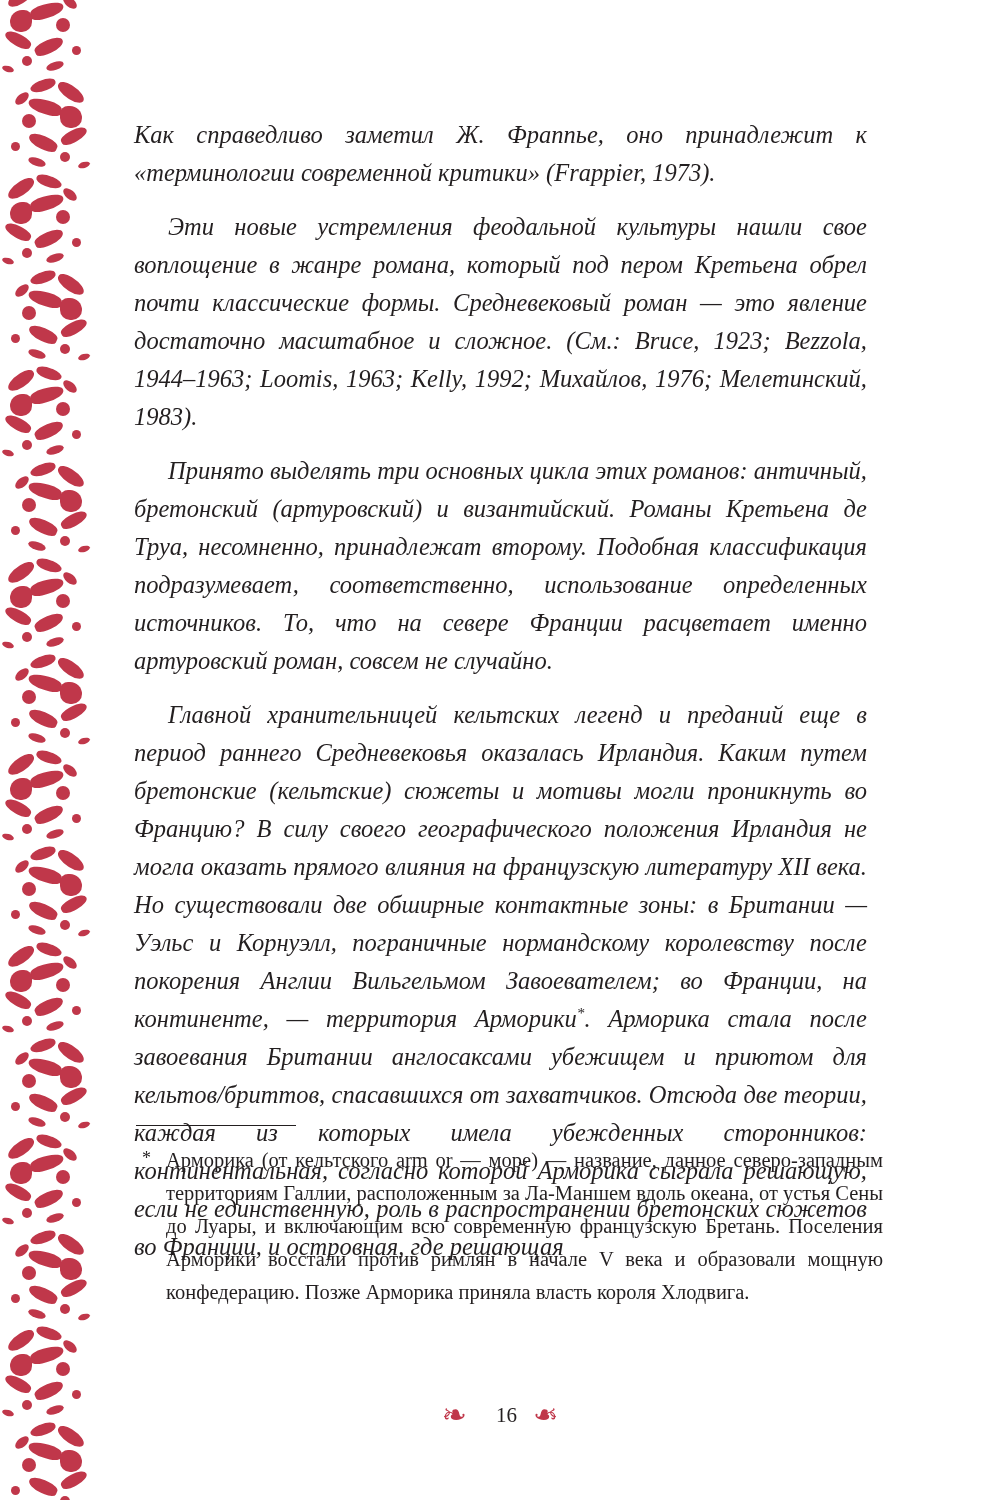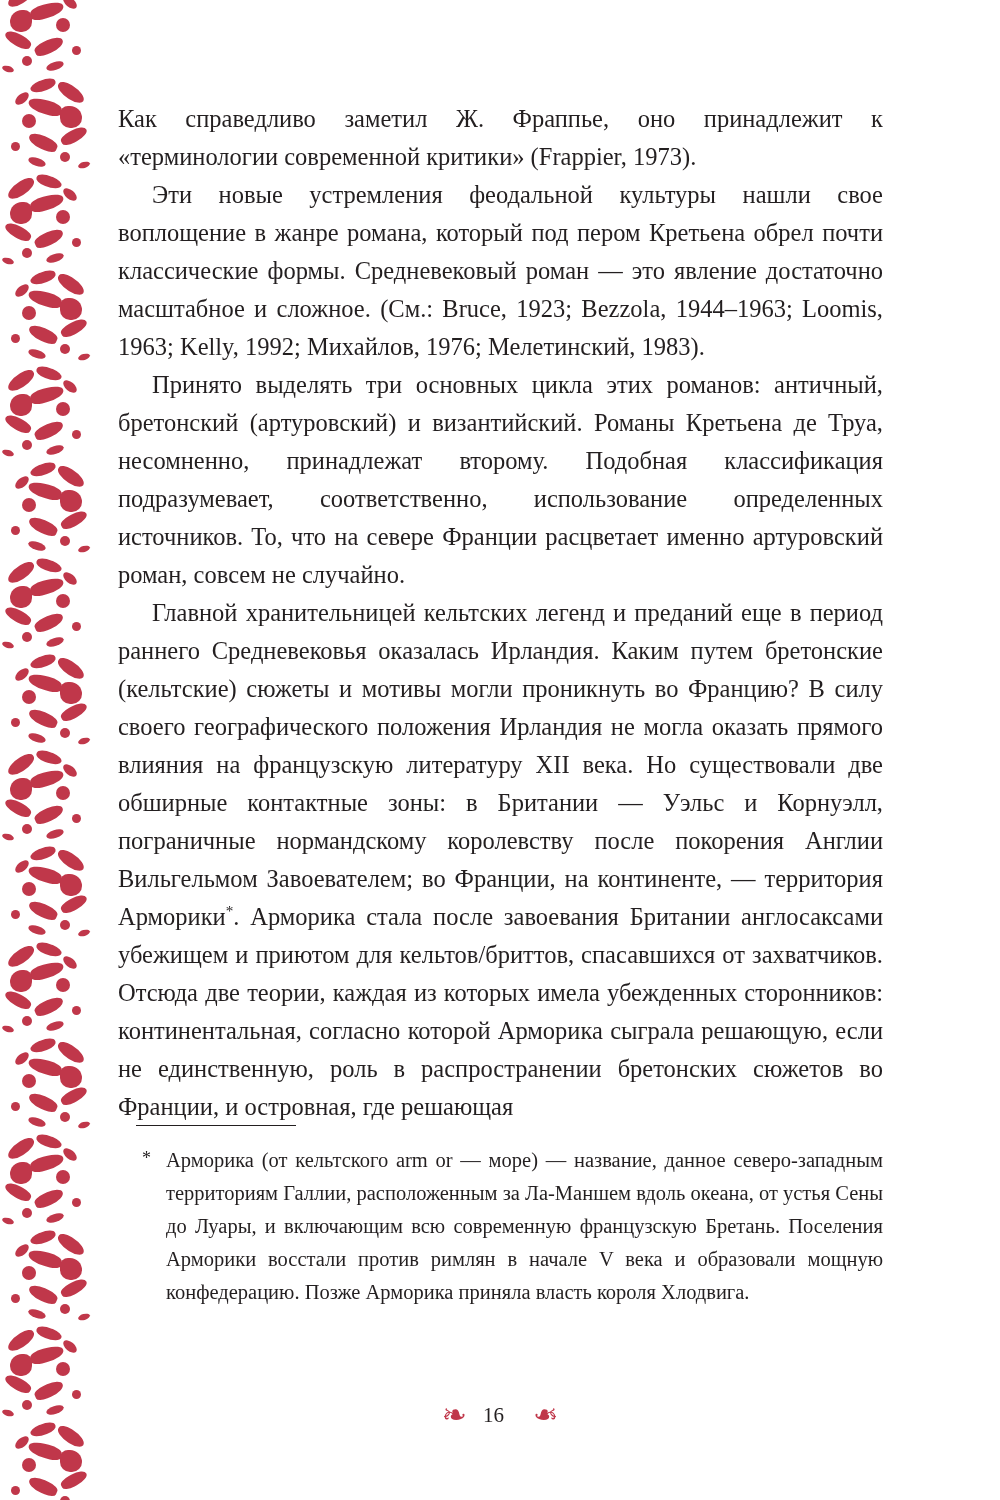--- a/index.html
+++ b/index.html
@@ -63,22 +63,23 @@
     position: absolute;
     left: 118px;
     top: 100px;
     width: 765px;
   }
   .body-paragraph {
     font-size: 24.5px;
     line-height: 38px;
     text-align: justify;
     text-justify: inter-word;
-    margin: 0;
+    margin: 16px;
     hyphens: manual;
+    font-style: italic;
   }
   .body-paragraph + .body-paragraph {
     text-indent: 34px;
   }
 
   
   .footnote-block {
     position: absolute;
     left: 118px;
     top: 1125px;
@@ -126,21 +127,21 @@
     color: #c0374a;
     font-size: 30px;
     line-height: 30px;
     letter-spacing: -2px;
   }
   .footer-flourish.right { transform: scaleX(-1); }
   .page-number {
     font-size: 21px;
     color: #231f20;
     min-width: 34px;
-    text-align: left;
+    text-align: right;
   }
 </style>
 </head>
 <body>
 
 <div class="page-ornament-border">
   <div class="orn-col">
     <div class="orn-unit">
         <i class="l1"></i>
         <i class="l3"></i>

